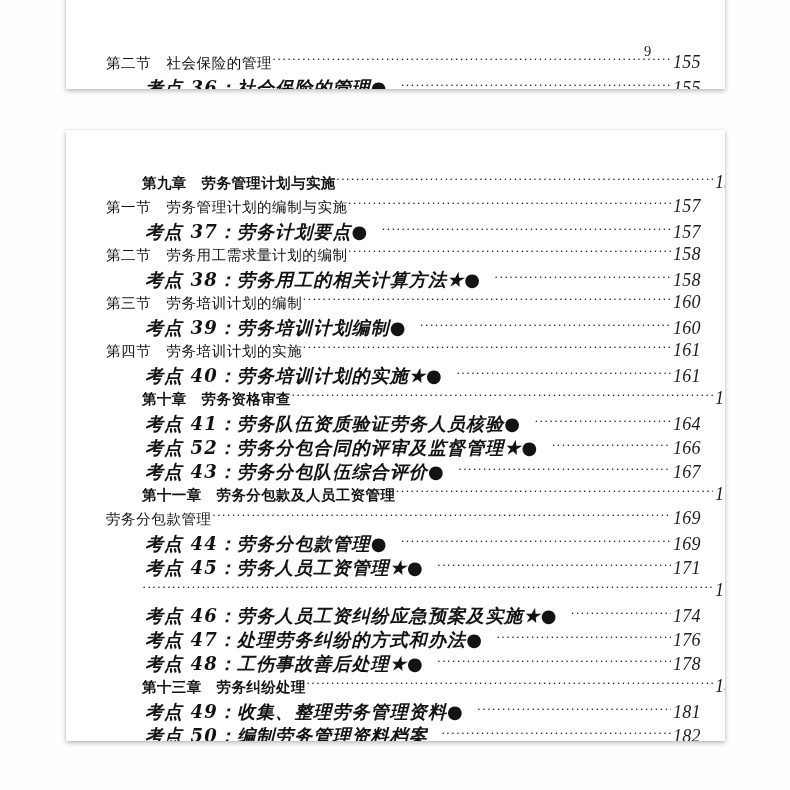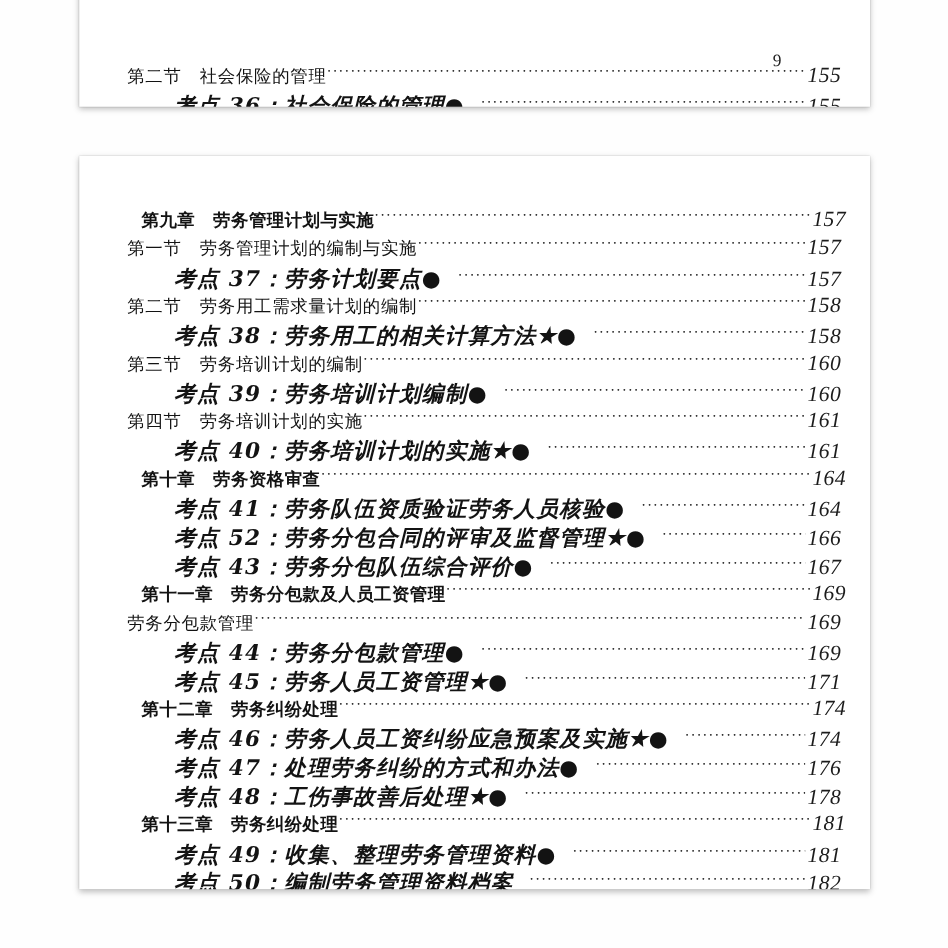--- a/index.html
+++ b/index.html
@@ -90,22 +90,23 @@
     font-family: "Liberation Serif", "DejaVu Serif", serif;
     font-size: 18px;
     color: #1c1c1c;
     letter-spacing: 0.3px;
     font-style: italic;
   }
 
   
   .lvl-chapter {
     padding-left: 52px;
-    padding-right: 14px;
+    padding-right: 0;
     height: 24px;
+    margin-left: 24px;
   }
   .lvl-chapter .label {
     font-family: "DejaVu Sans", "Liberation Sans", sans-serif;
     font-weight: 700;
     font-size: 14.5px;
     letter-spacing: 0.4px;
   }
 
   .lvl-section {
     padding-left: 40px;
@@ -261,21 +262,20 @@
           <span class="leader"></span>
           <span class="pageno">169</span>
         </div>
         <div class="row lvl-point">
           <span class="label">考点 45：劳务人员工资管理</span>
           <span class="label marks">★●</span>
           <span class="leader"></span>
           <span class="pageno">171</span>
         </div>
         <div class="row lvl-chapter">
-          <span class="label">第十二章　劳务纠纷处理</span>
           <span class="leader"></span>
           <span class="pageno">174</span>
         </div>
         <div class="row lvl-point">
           <span class="label">考点 46：劳务人员工资纠纷应急预案及实施</span>
           <span class="label marks">★●</span>
           <span class="leader"></span>
           <span class="pageno">174</span>
         </div>
         <div class="row lvl-point">

